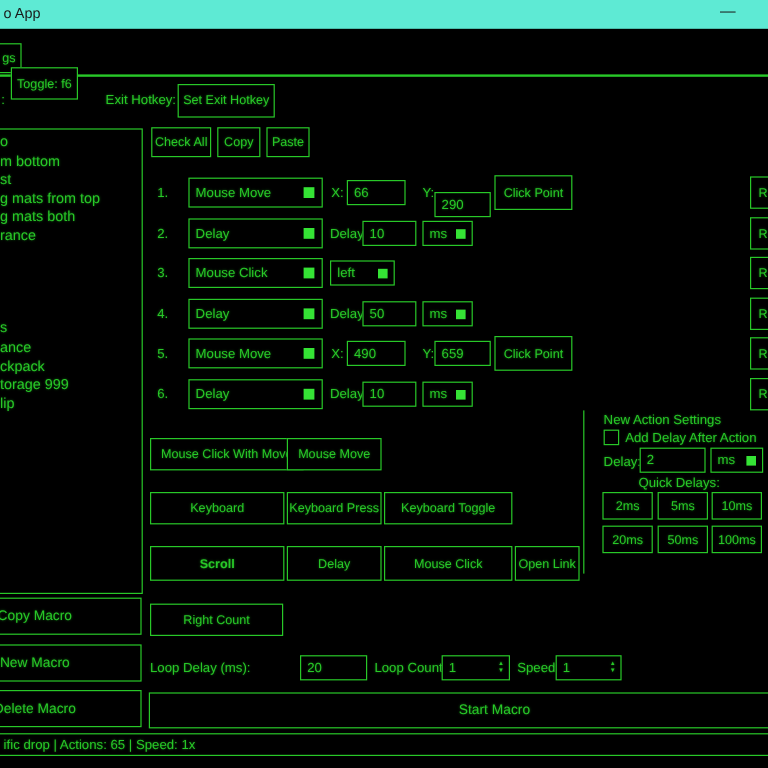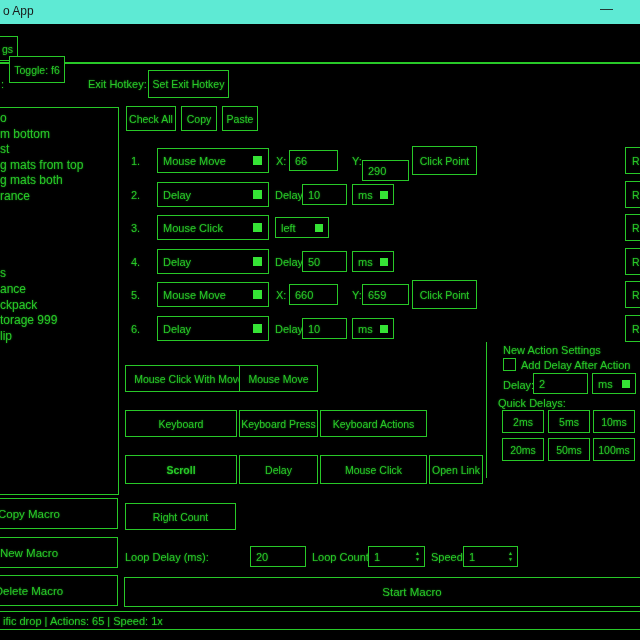--- a/index.html
+++ b/index.html
@@ -155,21 +155,21 @@
     <span>R</span>
   </div>
 
   <span class="lbl" style="left:131px;top:289px;">5.</span>
   <div class="combo" style="left:157px;top:282px;width:112px;height:25px;">
     <span>Mouse Move</span>
     <span class="sq"></span>
   </div>
   <span class="lbl" style="left:276px;top:289px;">X:</span>
   <div class="input" style="left:289px;top:284px;width:49px;height:21px;">
-    <span>660</span>
+    <span>490</span>
   </div>
   <span class="lbl" style="left:352px;top:289px;">Y:</span>
   <div class="input" style="left:362px;top:284px;width:47px;height:21px;">
     <span>659</span>
   </div>
   <div class="btn" style="left:412px;top:280px;width:65px;height:29px;">
     <span>Click Point</span>
   </div>
   <div class="btn" style="left:625px;top:281px;width:58px;height:27px;justify-content:flex-start;padding-left:6px;">
     <span>R</span>
@@ -199,21 +199,21 @@
     <span>Mouse Move</span>
   </div>
 
   <div class="btn" style="left:239px;top:410px;width:79px;height:27px;">
     <span>Keyboard Press</span>
   </div>
   <div class="btn" style="left:125px;top:410px;width:112px;height:27px;">
     <span>Keyboard</span>
   </div>
   <div class="btn" style="left:320px;top:410px;width:107px;height:27px;">
-    <span>Keyboard Actions</span>
+    <span>Keyboard Toggle</span>
   </div>
 
   <div class="btn" style="left:125px;top:455px;width:112px;height:29px;font-weight:bold;">
     <span>Scroll</span>
   </div>
   <div class="btn" style="left:239px;top:455px;width:79px;height:29px;">
     <span>Delay</span>
   </div>
   <div class="btn" style="left:320px;top:455px;width:107px;height:29px;">
     <span>Mouse Click</span>
@@ -231,21 +231,21 @@
   <div class="checkbox" style="left:503px;top:358px;"></div>
   <span class="lbl" style="left:521px;top:359px;">Add Delay After Action</span>
   <span class="lbl" style="left:503px;top:379px;">Delay:</span>
   <div class="input" style="left:533px;top:373px;width:55px;height:21px;">
     <span>2</span>
   </div>
   <div class="combo small" style="left:592px;top:373px;width:44px;height:21px;">
     <span>ms</span>
     <span class="sq"></span>
   </div>
-  <span class="lbl" style="left:498px;top:397px;">Quick Delays:</span>
+  <span class="lbl" style="left:532px;top:397px;">Quick Delays:</span>
   <div class="btn" style="left:502px;top:410px;width:42px;height:23px;">
     <span>2ms</span>
   </div>
   <div class="btn" style="left:548px;top:410px;width:42px;height:23px;">
     <span>5ms</span>
   </div>
   <div class="btn" style="left:593px;top:410px;width:42px;height:23px;">
     <span>10ms</span>
   </div>
   <div class="btn" style="left:502px;top:438px;width:42px;height:23px;text-align:center;">

